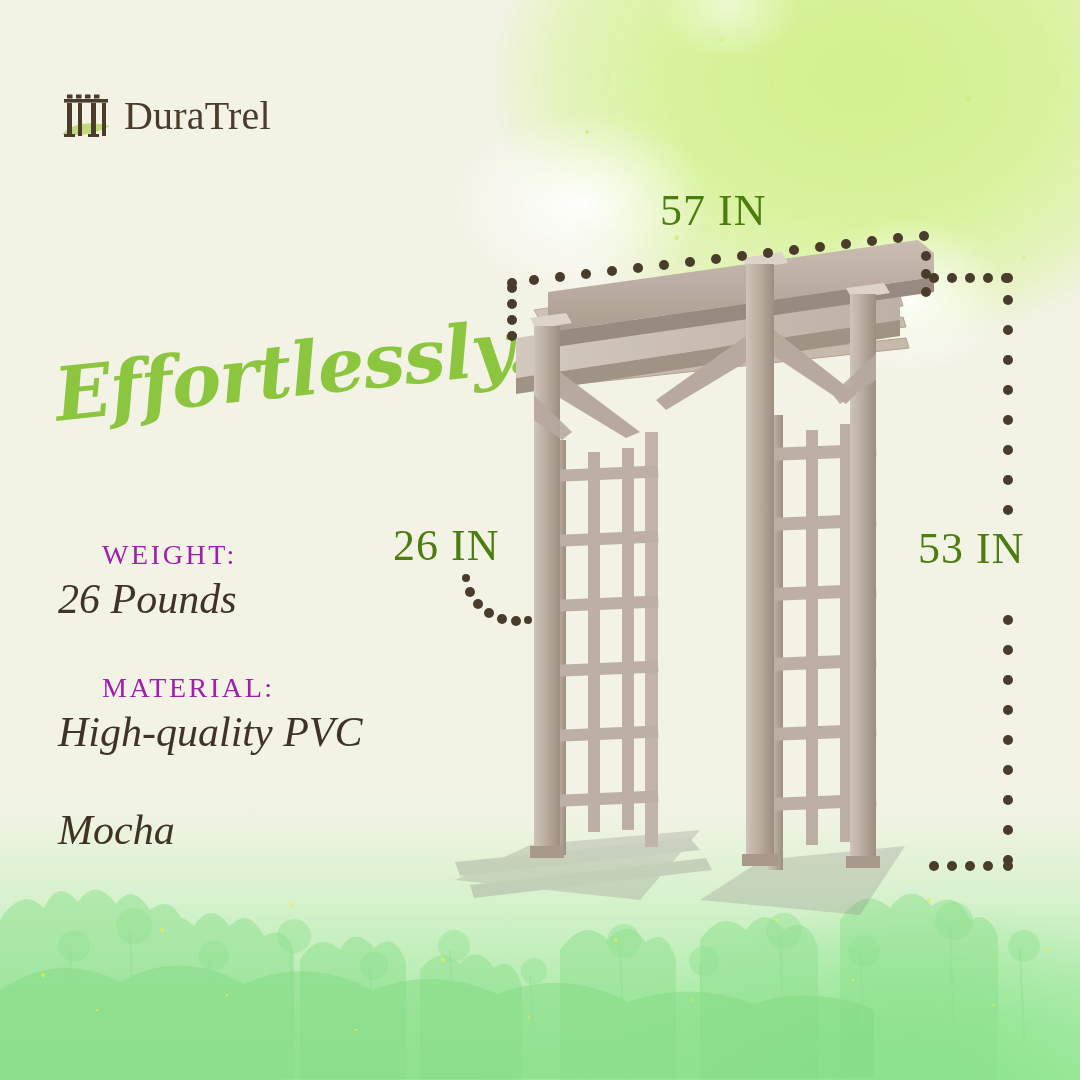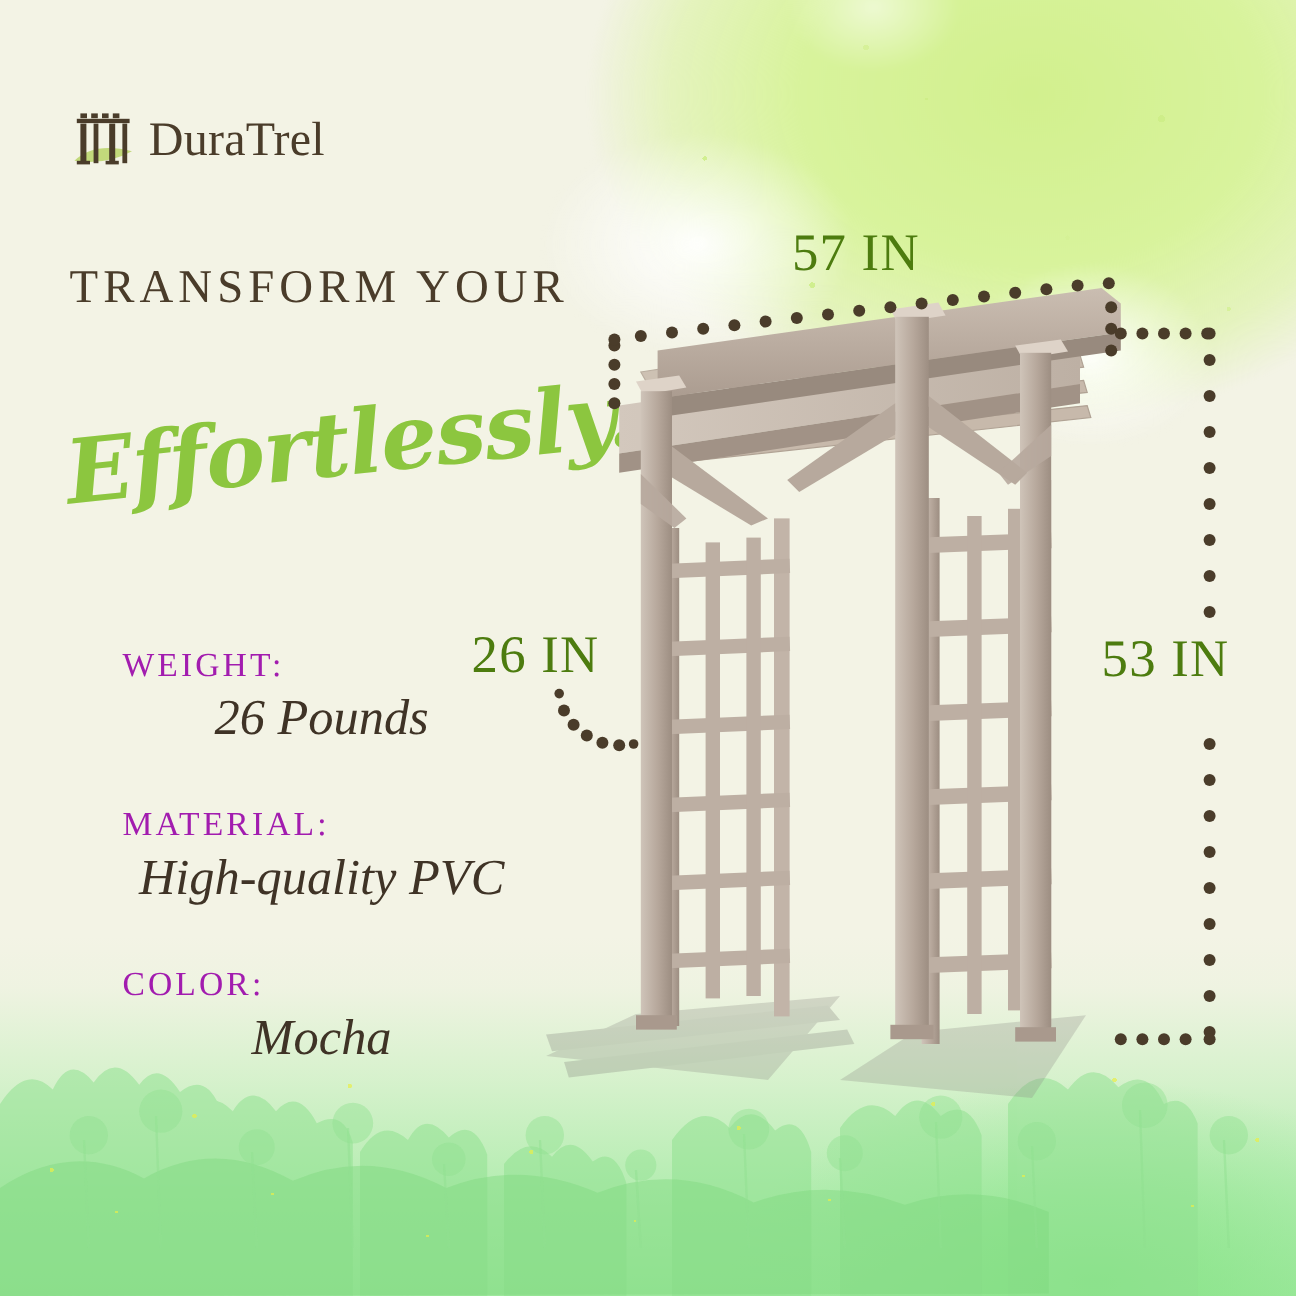--- a/index.html
+++ b/index.html
@@ -92,21 +92,21 @@
   }
 
   
   .specs { position:absolute; left:58px; top:540px; width:420px; }
   .spec { margin-bottom:50px; }
   .spec-label {
     font-size:28px; letter-spacing:2.6px; color:#a21caf;
     text-transform:uppercase; line-height:1.1; margin-bottom:4px;margin-left:44px;
   }
   .spec-value {
-    font-size:42px; font-style:italic; color:#3f3326; line-height:1.15;text-align:center;
+    font-size:42px; font-style:italic; color:#3f3326; line-height:1.15;
   }
 
   
   .dim-label {
     position:absolute; font-size:44px; color:#4d7c0f; letter-spacing:1px;
     white-space:nowrap;
   }
   .dim-57 { left:660px; top:185px; }
   .dim-22 { left:393px; top:520px; }
   .dim-84 { left:918px; top:523px; }
@@ -174,35 +174,33 @@
       <rect x="33" y="15" width="5" height="33"></rect>
       <rect x="44" y="15" width="4" height="33"></rect>
       <rect x="6" y="46" width="11" height="3"></rect>
       <rect x="30" y="46" width="11" height="3"></rect>
     </g>
   </svg>
   <div class="logo-text">DuraTrel</div>
 </div>
 
 <div class="headline">
-  <div>TRANSFORM YOUR</div>
 </div>
 <div class="script">Effortlessly.</div>
 
 <div class="specs">
   <div class="spec">
     <div class="spec-label">WEIGHT:</div>
     <div class="spec-value">26 Pounds</div>
   </div>
   <div class="spec">
     <div class="spec-label">MATERIAL:</div>
     <div class="spec-value">High-quality PVC</div>
   </div>
   <div class="spec">
-    <div class="spec-label">COLOR:</div>
     <div class="spec-value">Mocha</div>
   </div>
 </div>
 
 <svg class="product" viewBox="0 0 1080 1080">
   <defs>
     <linearGradient id="beamLight" x1="0" y1="0" x2="0" y2="1">
       <stop offset="0%" stop-color="#cabdb1"></stop>
         <stop offset="100%" stop-color="#ab9c90"></stop>
     </linearGradient>

